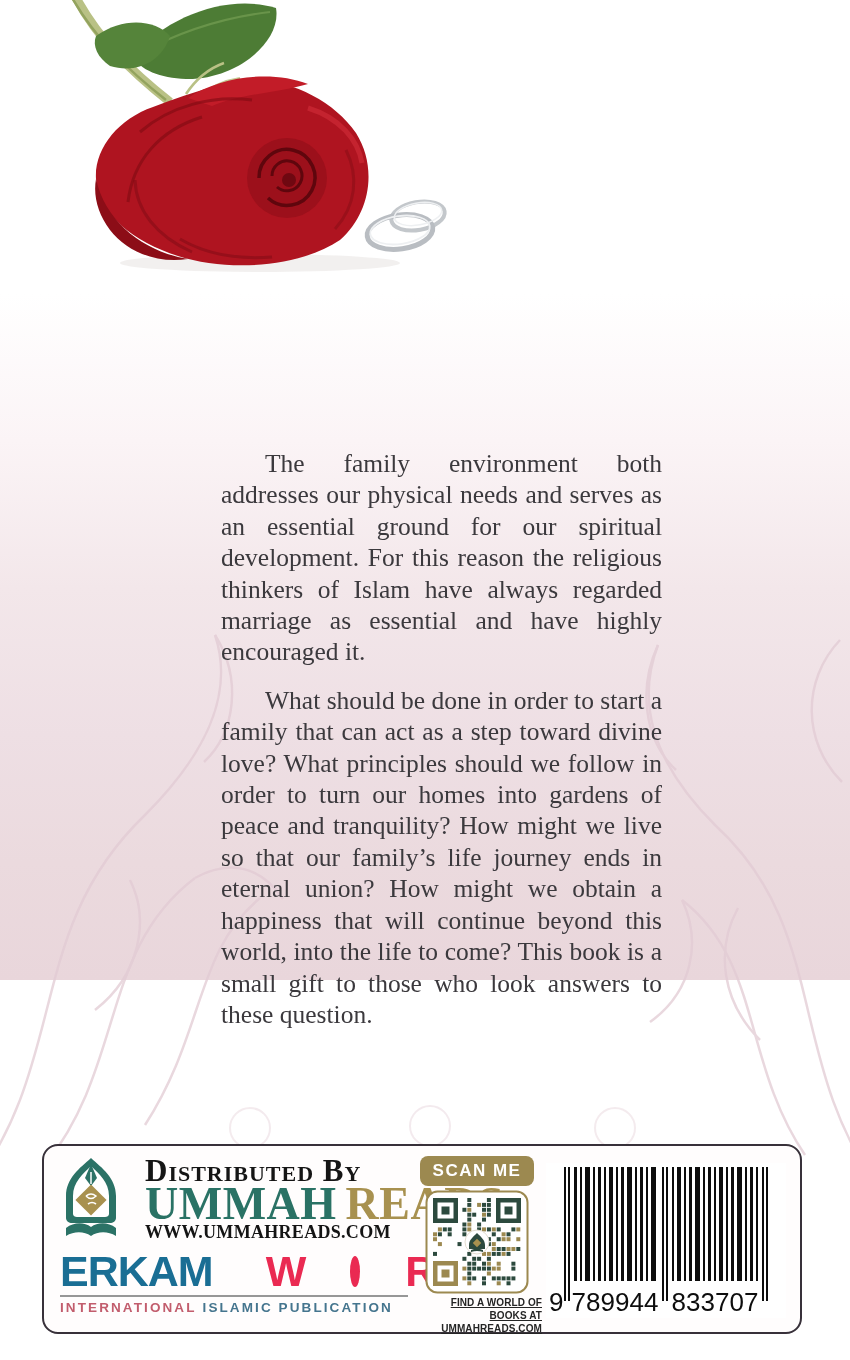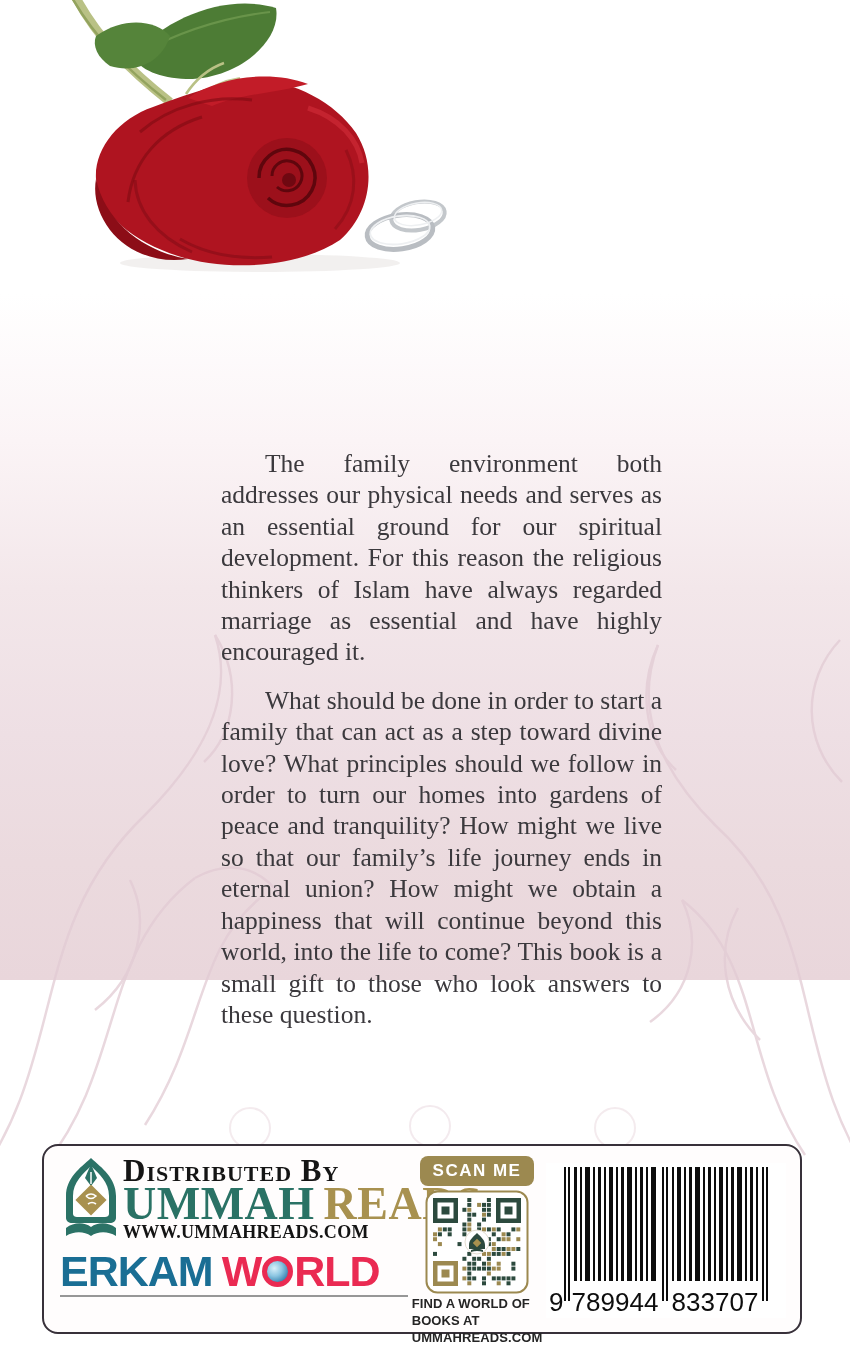--- a/index.html
+++ b/index.html
@@ -18,47 +18,47 @@
   .blurb p{margin:0 0 17px 0;text-indent:44px;}
 
   
   .panel{position:absolute;left:42px;top:1144px;width:760px;height:190px;box-sizing:border-box;
     background:#fffdfd;border:2.5px solid #38313a;border-radius:16px;
     display:flex;align-items:stretch;padding:10px 10px 8px 16px;
     font-family:"Liberation Sans", sans-serif;}
   .panel-left{width:352px;display:flex;flex-direction:column;}
   .ummah-row{display:flex;align-items:flex-start;}
   .ummah-icon svg{width:62px;height:90px;display:block;}
-  .ummah-text{margin-left:1px;display:flex;flex-direction:column;}
+  .ummah-text{margin-left:23px;display:flex;flex-direction:column;}
   .distributed{font-family:"Liberation Serif", serif;font-variant:small-caps;font-weight:700;
     font-size:31px;line-height:30px;color:#151515;letter-spacing:1px;white-space:nowrap;}
   .brand{font-family:"Liberation Serif", serif;font-weight:600;font-size:46px;line-height:35px;
     letter-spacing:0.5px;white-space:nowrap;}
   .brand .w1{color:#2a7265;margin-right:9px;}
   .brand .w2{color:#a8914f;}
   .url{font-family:"Liberation Serif", serif;font-weight:700;font-size:18px;line-height:23px;
     color:#141414;letter-spacing:0.3px;white-space:nowrap;}
   .erkam-line{margin-top:5px;display:flex;align-items:center;font-weight:700;
-    font-size:43px;line-height:40px;letter-spacing:-1px;white-space:nowrap;}
+    font-size:43px;line-height:40px;letter-spacing:-1px;white-space:nowrap;gap:44px;}
   .erkam-word{color:#1a6e94;margin-right:9px;}
   .world-w,.world-rld{color:#ea2a52;}
   .globe{display:inline-block;width:31px;height:31px;border-radius:50%;box-sizing:border-box;
     border:5px solid #ea2a52;margin:0 1px;
     background:radial-gradient(circle at 35% 35%,#d9f0fa 0%,#8cc6e2 40%,#3f88b4 75%,#2a6f9a 100%);}
   .divider{border-top:2px solid #979797;margin:4px 4px 3px 0;}
   .caption13{font-size:13.5px;font-weight:700;letter-spacing:2.1px;white-space:nowrap;}
   .cap-red{color:#c25d6d;margin-right:6px;}
   .cap-blue{color:#45758e;}
 
   .panel-mid{width:130px;display:flex;flex-direction:column;align-items:center;}
   .scanme{background:#9c8950;color:#ffffff;font-weight:700;font-size:17px;letter-spacing:1.5px;
     padding:5px 13px;border-radius:8px;}
   .qr-wrap svg{width:104px;height:104px;display:block;margin-top:4px;}
-  .qr-caption{font-size:13px;font-weight:700;color:#252525;line-height:1.3;text-align:left;
-    margin-top:2px;letter-spacing:0.1px;}
+  .qr-caption{font-size:10px;font-weight:700;color:#252525;line-height:1.3;text-align:right;
+    margin-top:2px;letter-spacing:0.1px;text-decoration:underline;}
 
   .panel-right{flex:1;display:flex;align-items:center;justify-content:center;}
   .panel-right svg{width:248px;height:155px;display:block;}
   .bc-digit{font-family:"Liberation Sans", sans-serif;font-size:26px;fill:#0d0d0d;}
 </style>
 </head>
 <body>
 
 <div class="page">
 
@@ -151,20 +151,23 @@
           <div class="url">WWW.UMMAHREADS.COM</div>
         </div>
       </div>
       <div class="erkam-line">
         <span class="erkam-word">ERKAM</span>
           <span class="world-w">W</span>
           <span class="globe"></span>
           <span class="world-rld">RLD</span>
       </div>
       <div class="divider"></div>
+      <div class="caption13">
+        <span class="cap-red">INTERNATIONAL</span><span class="cap-blue">ISLAMIC PUBLICATION</span>
+      </div>
     </div>
 
     <div class="panel-mid">
       <div class="scanme">SCAN ME</div>
       <div class="qr-wrap">
         <svg viewBox="0 0 104 104">
           <rect x="1.5" y="1.5" width="101" height="101" rx="11" fill="#ffffff" stroke="#9c8950" stroke-width="2"></rect>
           <g>
               <rect x="42.300000000000004" y="8" width="4" height="4" fill="#2c4a3e"></rect>
               <rect x="61.900000000000006" y="8" width="4" height="4" fill="#2c4a3e"></rect>

